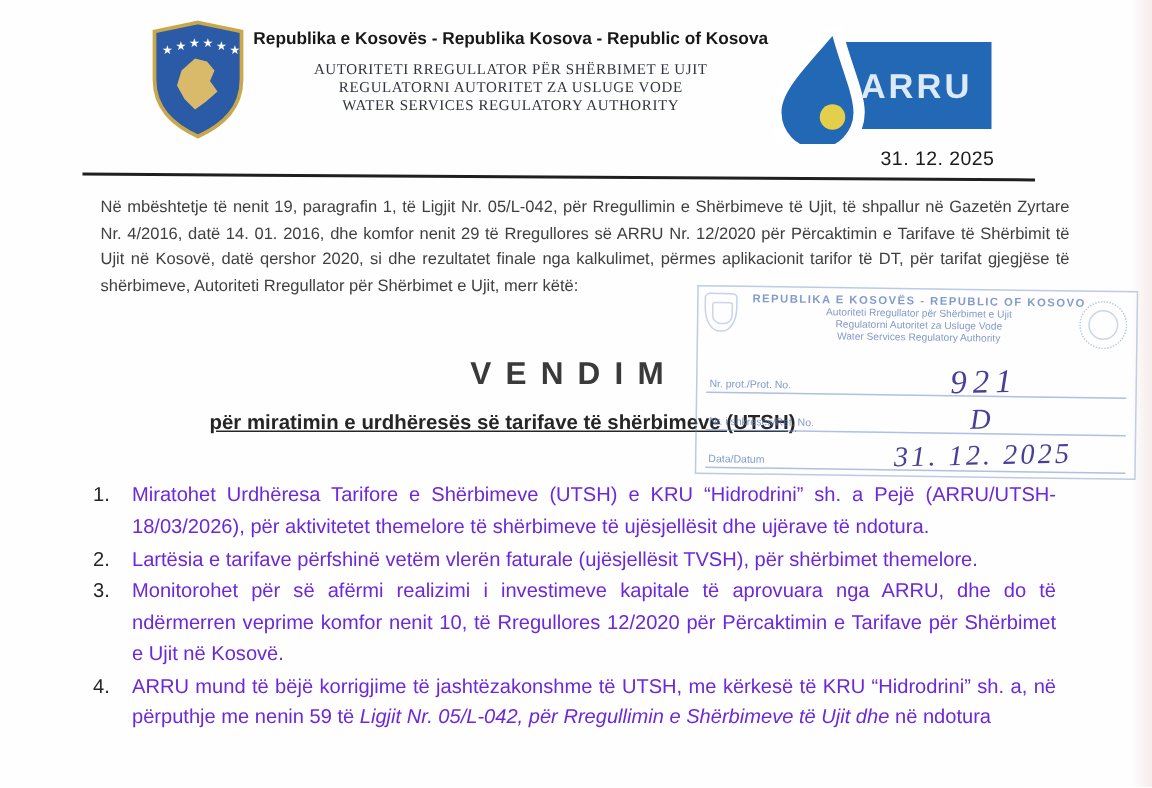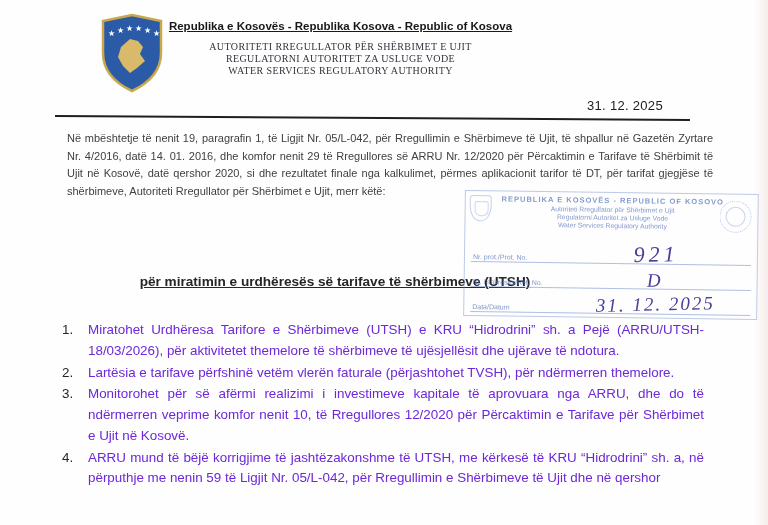--- a/index.html
+++ b/index.html
@@ -13,21 +13,21 @@
   }
   .scan-edge {
     position:absolute; right:0; top:0; width:14px; height:100%;
     background: linear-gradient(to right, rgba(255,255,255,0), rgba(236,215,212,0.45));
     pointer-events:none;
   }
 
   
   .emblem { position:absolute; left:99px; top:13px; width:66px; height:82px; }
   .hdr-text { position:absolute; left:168px; top:20px; width:345px; text-align:center; }
-  .republic-line { font-size:11.5px; font-weight:bold; color:#181818; white-space:nowrap;text-decoration:underline; }
+  .republic-line { font-size:11.5px; font-weight:bold; color:#181818; white-space:nowrap; }
   .authority { font-family:"Liberation Serif", serif; font-size:10px; color:#30343c;
                letter-spacing:0.4px; margin-top:3px; line-height:1.22; }
   .authority div { white-space:nowrap; }
   .hdr-text .authority { margin-top:9px; }
 
   .logo { position:absolute; left:505px; top:18px; width:160px; height:78px; }
 
   .hdr-date { position:absolute; left:560px; top:98px; width:130px; text-align:center;
               font-size:13px; color:#1c1c1c; letter-spacing:0.3px; }
   .hdr-rule { position:absolute; left:55px; top:117px; width:635px; height:2px;
@@ -41,21 +41,21 @@
                     font-size:21px; font-weight:bold; letter-spacing:0.45em; color:#3a3a3a;
                     text-indent:0.45em; }
   .decision-subtitle { position:absolute; left:55px; top:274px; width:560px; text-align:center;
                        font-size:13.6px; font-weight:bold; color:#262626;text-decoration:underline; }
 
   
   .list { position:absolute; left:62px; top:320px; width:642px; }
   .list-row { display:flex; margin-bottom:1px; }
   .list-num { width:26px; flex:0 0 26px; font-size:13.4px; color:#262626; line-height:1.55; }
   .list-text { flex:1; font-size:13.4px; line-height:1.55; text-align:justify; color:#6d28d9; }
-  .ital { }
+  .ital { font-style:italic; }
 
   
   .stamp { position:absolute; left:464px; top:192px; width:294px; height:126px;
            transform:rotate(0.8deg); pointer-events:none;
            border:1.5px solid rgba(110,140,200,0.45); }
   .stamp-head { position:absolute; left:28px; top:3px; width:238px; text-align:center;
                 color:rgba(96,126,190,0.78); }
   .stamp-head .sh1 { font-size:7.5px; letter-spacing:1px; font-weight:bold; }
   .stamp-head .sh2 { font-size:6.8px; margin-top:1px; }
   .stamp-emblem-l { position:absolute; left:4px; top:4px; width:22px; height:26px;
@@ -101,44 +101,54 @@
 
   <div class="hdr-text">
     <div class="republic-line">Republika e Kosovës - Republika Kosova - Republic of Kosova</div>
     <div class="authority">
       <div>AUTORITETI RREGULLATOR PËR SHËRBIMET E UJIT</div>
       <div>REGULATORNI AUTORITET ZA USLUGE VODE</div>
       <div>WATER SERVICES REGULATORY AUTHORITY</div>
     </div>
   </div>
 
+  <div class="logo">
+    <svg width="160" height="78" viewBox="0 0 160 78" xmlns="http://www.w3.org/2000/svg">
+      <rect x="50" y="10" width="106" height="58" fill="#2368b5"></rect>
+      <path d="M52 2 C30 26 13 42 13 57 a27 27 0 0 0 54 0 C67 44 58 26 52 2 Z" fill="#ffffff" stroke="#ffffff" stroke-width="9" stroke-linejoin="round"></path>
+      <path d="M50 6 C31 28 16 43 16 57 a24 24 0 0 0 48 0 C64 45 56 28 50 6 Z" fill="#2368b5"></path>
+      <circle cx="50" cy="60" r="8.5" fill="#e3cf4a"></circle>
+      <text x="106" y="47" text-anchor="middle" fill="#dce9f7" font-family="Liberation Sans, sans-serif" font-size="23" font-weight="bold" letter-spacing="2">ARRU</text>
+    </svg>
+  </div>
 
   <div class="hdr-date">31. 12. 2025</div>
   <div class="hdr-rule"></div>
 
   <div class="intro">Në mbështetje të nenit 19, paragrafin 1, të Ligjit Nr. 05/L-042, për Rregullimin e Shërbimeve të Ujit, të shpallur në Gazetën Zyrtare Nr. 4/2016, datë 14. 01. 2016, dhe komfor nenit 29 të Rregullores së ARRU Nr. 12/2020 për Përcaktimin e Tarifave të Shërbimit të Ujit në Kosovë, datë qershor 2020, si dhe rezultatet finale nga kalkulimet, përmes aplikacionit tarifor të DT, për tarifat gjegjëse të shërbimeve, Autoriteti Rregullator për Shërbimet e Ujit, merr këtë:</div>
 
+  <div class="decision-title">VENDIM</div>
   <div class="decision-subtitle">për miratimin e urdhëresës së tarifave të shërbimeve (UTSH)</div>
 
   <div class="list">
     <div class="list-row">
       <span class="list-num">1.</span>
       <span class="list-text">Miratohet Urdhëresa Tarifore e Shërbimeve (UTSH) e KRU “Hidrodrini” sh. a Pejë (ARRU/UTSH-18/03/2026),  për aktivitetet themelore të shërbimeve të ujësjellësit dhe ujërave të ndotura.</span>
     </div>
     <div class="list-row">
       <span class="list-num">2.</span>
-      <span class="list-text">Lartësia e tarifave përfshinë vetëm vlerën faturale (përjashtohet TVSH), për ndërmerren themelore.</span>
+      <span class="list-text">Lartësia e tarifave përfshinë vetëm vlerën faturale (ujësjellësit TVSH), për shërbimet themelore.</span>
     </div>
     <div class="list-row">
       <span class="list-num">3.</span>
       <span class="list-text">Monitorohet për së afërmi realizimi i investimeve kapitale të aprovuara nga ARRU, dhe do të ndërmerren veprime komfor nenit 10, të Rregullores 12/2020 për Përcaktimin e Tarifave për Shërbimet e Ujit në Kosovë.</span>
     </div>
     <div class="list-row">
       <span class="list-num">4.</span>
-      <span class="list-text"><span>ARRU mund të bëjë korrigjime të jashtëzakonshme të UTSH, me kërkesë të KRU “Hidrodrini” sh. a, në përputhje me nenin 59 të </span><span class="ital">Ligjit Nr. 05/L-042, për Rregullimin e Shërbimeve të Ujit dhe</span><span> në qershor</span></span>
+      <span class="list-text"><span>ARRU mund të bëjë korrigjime të jashtëzakonshme të UTSH, me kërkesë të KRU “Hidrodrini” sh. a, në përputhje me nenin 59 të </span><span class="ital">Ligjit Nr. 05/L-042, për Rregullimin e Shërbimeve të Ujit dhe</span><span> në ndotura</span></span>
     </div>
   </div>
 
   <div class="stamp">
     <div class="stamp-emblem-l"></div>
     <div class="stamp-emblem-r"></div>
     <div class="stamp-head">
       <div class="sh1">REPUBLIKA E KOSOVËS - REPUBLIC OF KOSOVO</div>
       <div class="sh2">Autoriteti Rregullator për Shërbimet e Ujit</div>
       <div class="sh2">Regulatorni Autoritet za Usluge Vode</div>

